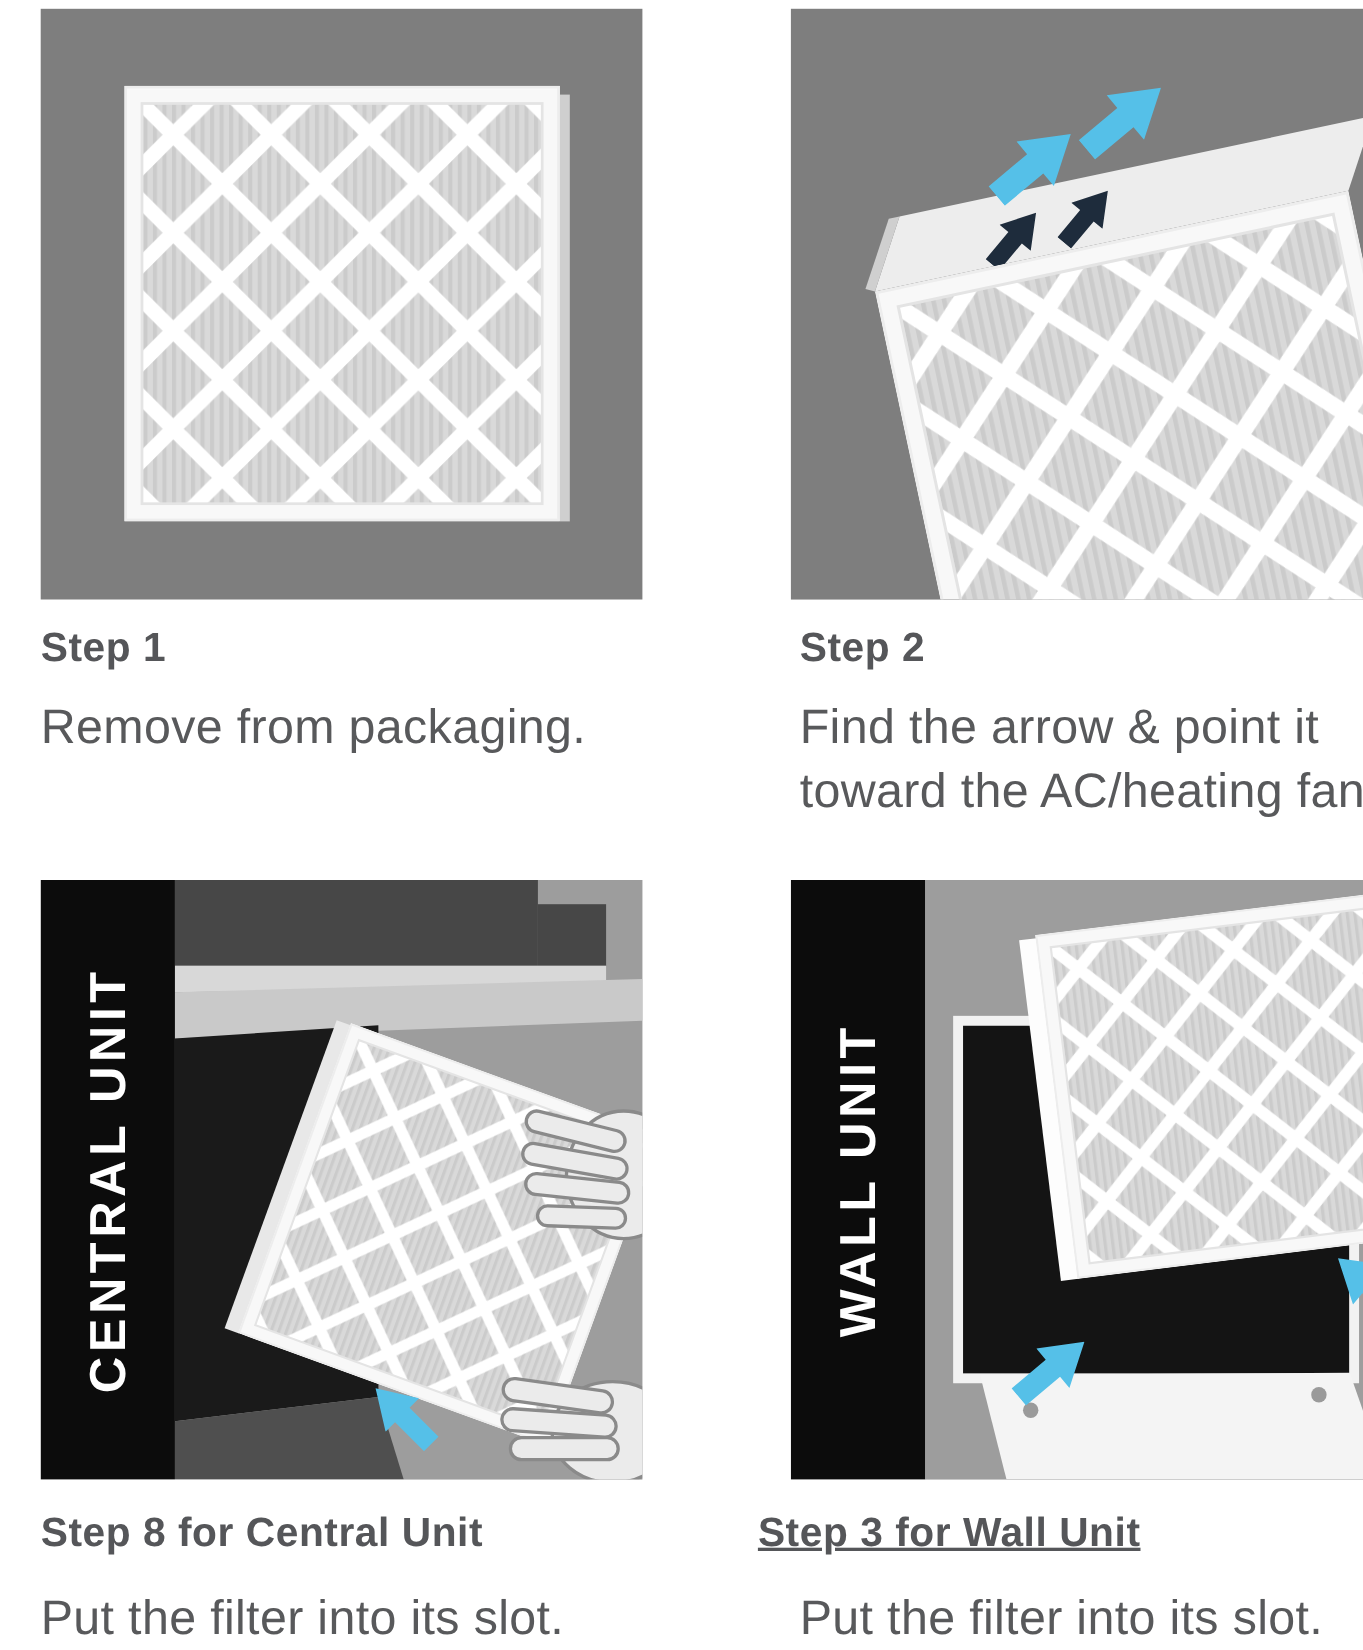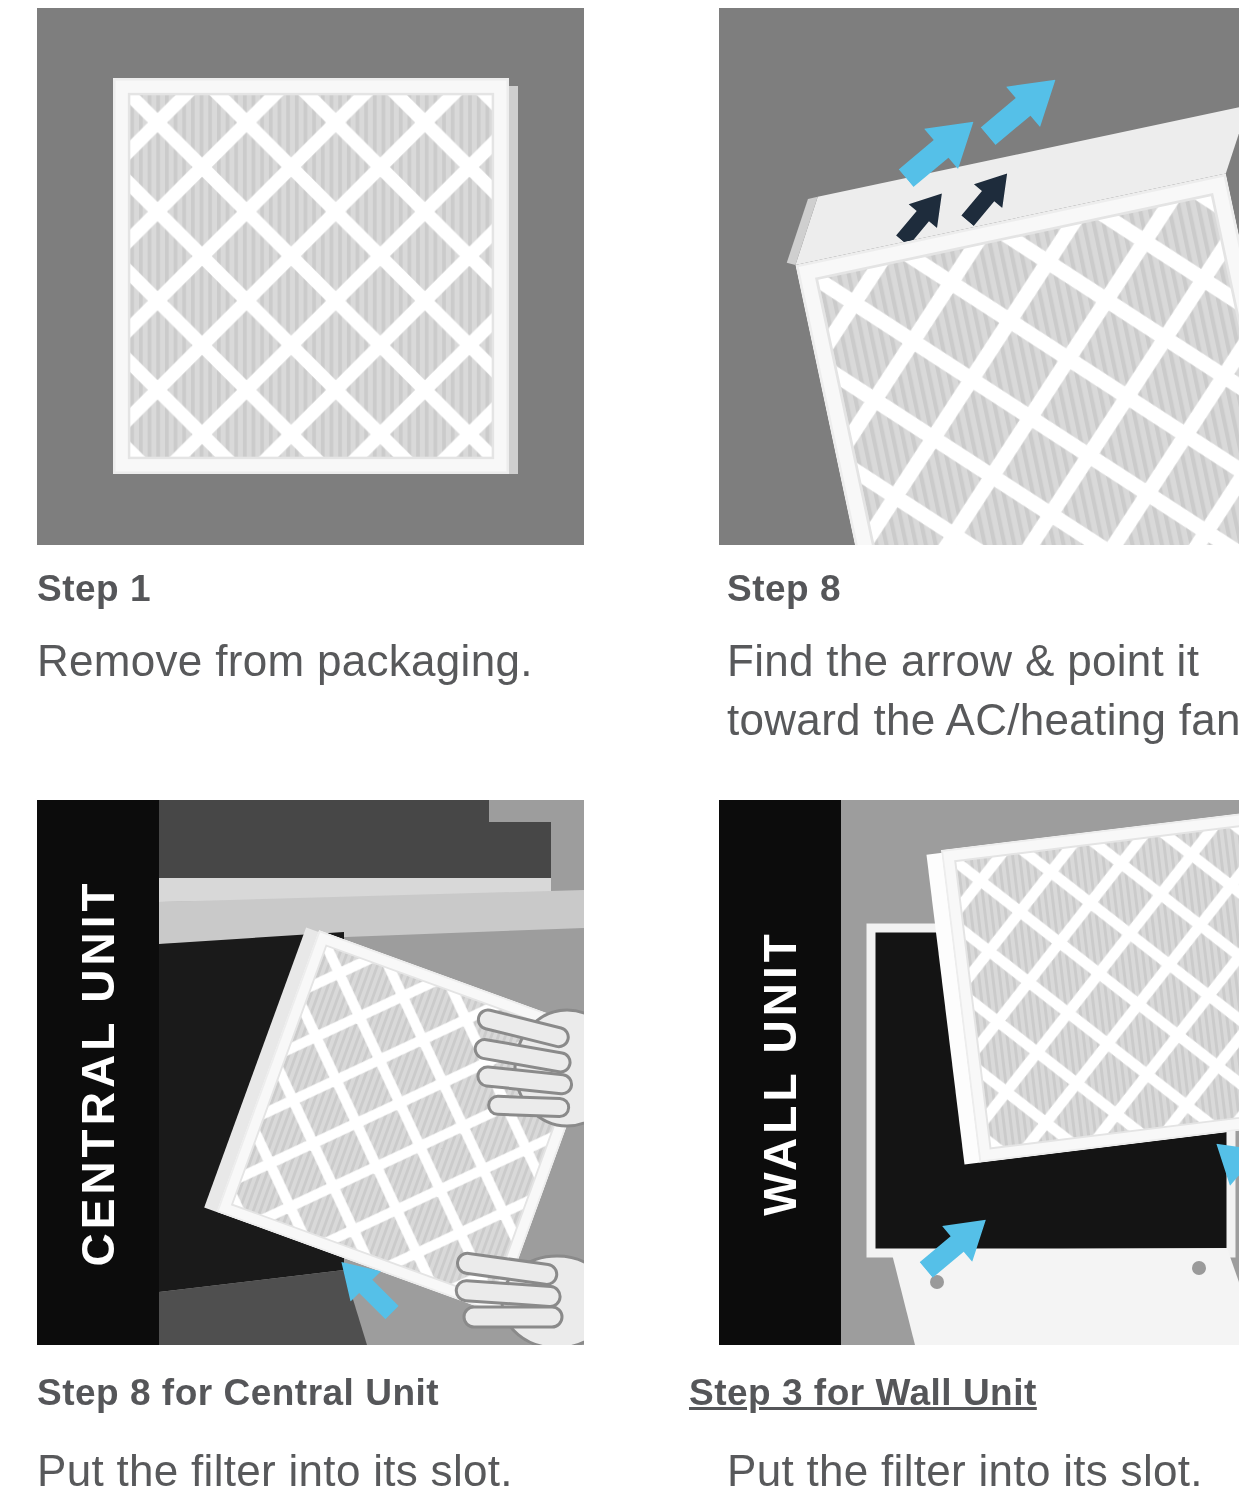--- a/index.html
+++ b/index.html
@@ -80,21 +80,21 @@
         <g transform="translate(170,150) rotate(-40)">
             <use href="#arrow" width="88" height="53"></use>
           </g>
         <g transform="translate(252,108) rotate(-40)">
             <use href="#arrow" width="88" height="53"></use>
           </g>
       </g>
     </svg>
   </section>
 
-  <div class="step-title" style="left:698px; top:568px;">Step 8</div>
+  <div class="step-title" style="left:698px; top:568px;">Step 2</div>
   <div class="step-caption" style="left:698px; top:632px; width:536px;">Find the arrow &amp; point it toward the AC/heating fan.</div>
 
   <section class="panel" style="left:8px; top:800px; width:547px; height:545px; background:#9d9d9d;">
     <div class="banner">
       <span>CENTRAL UNIT</span>
     </div>
     <svg class="ill" style="left:122px" width="425" height="545" viewBox="0 0 425 545">
       <rect width="425" height="545" fill="#9d9d9d"></rect>
 
       <g>

